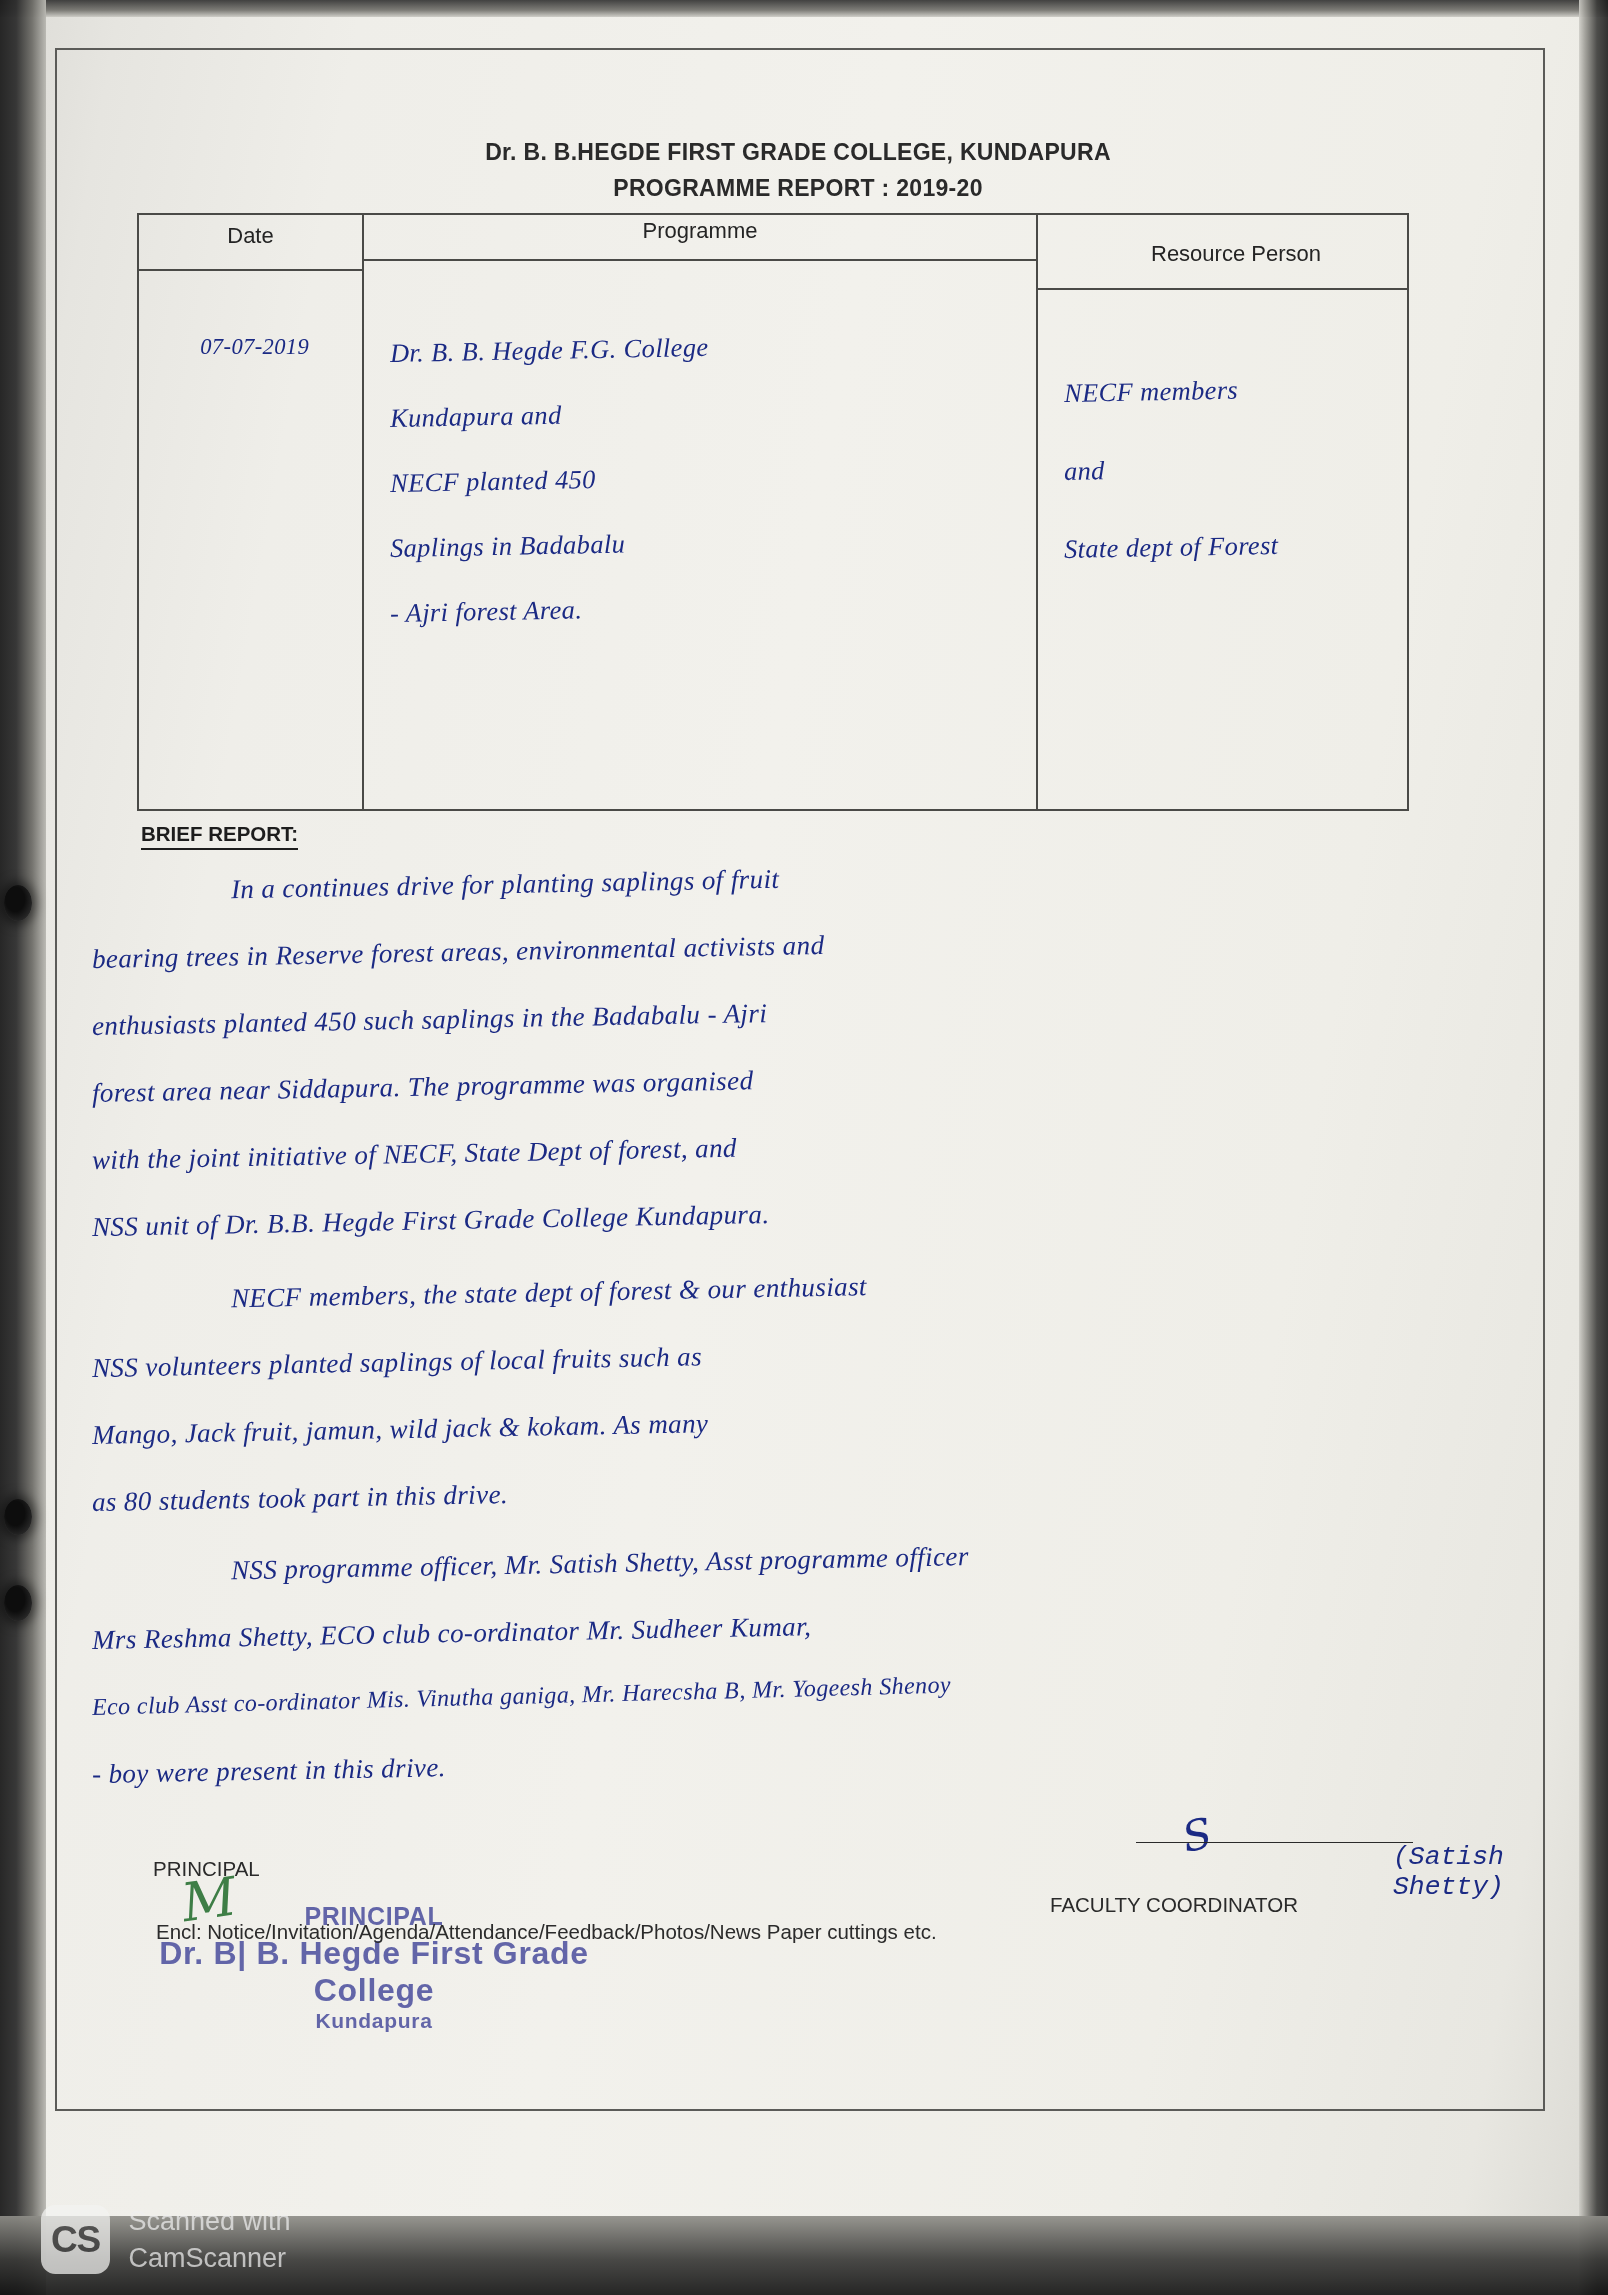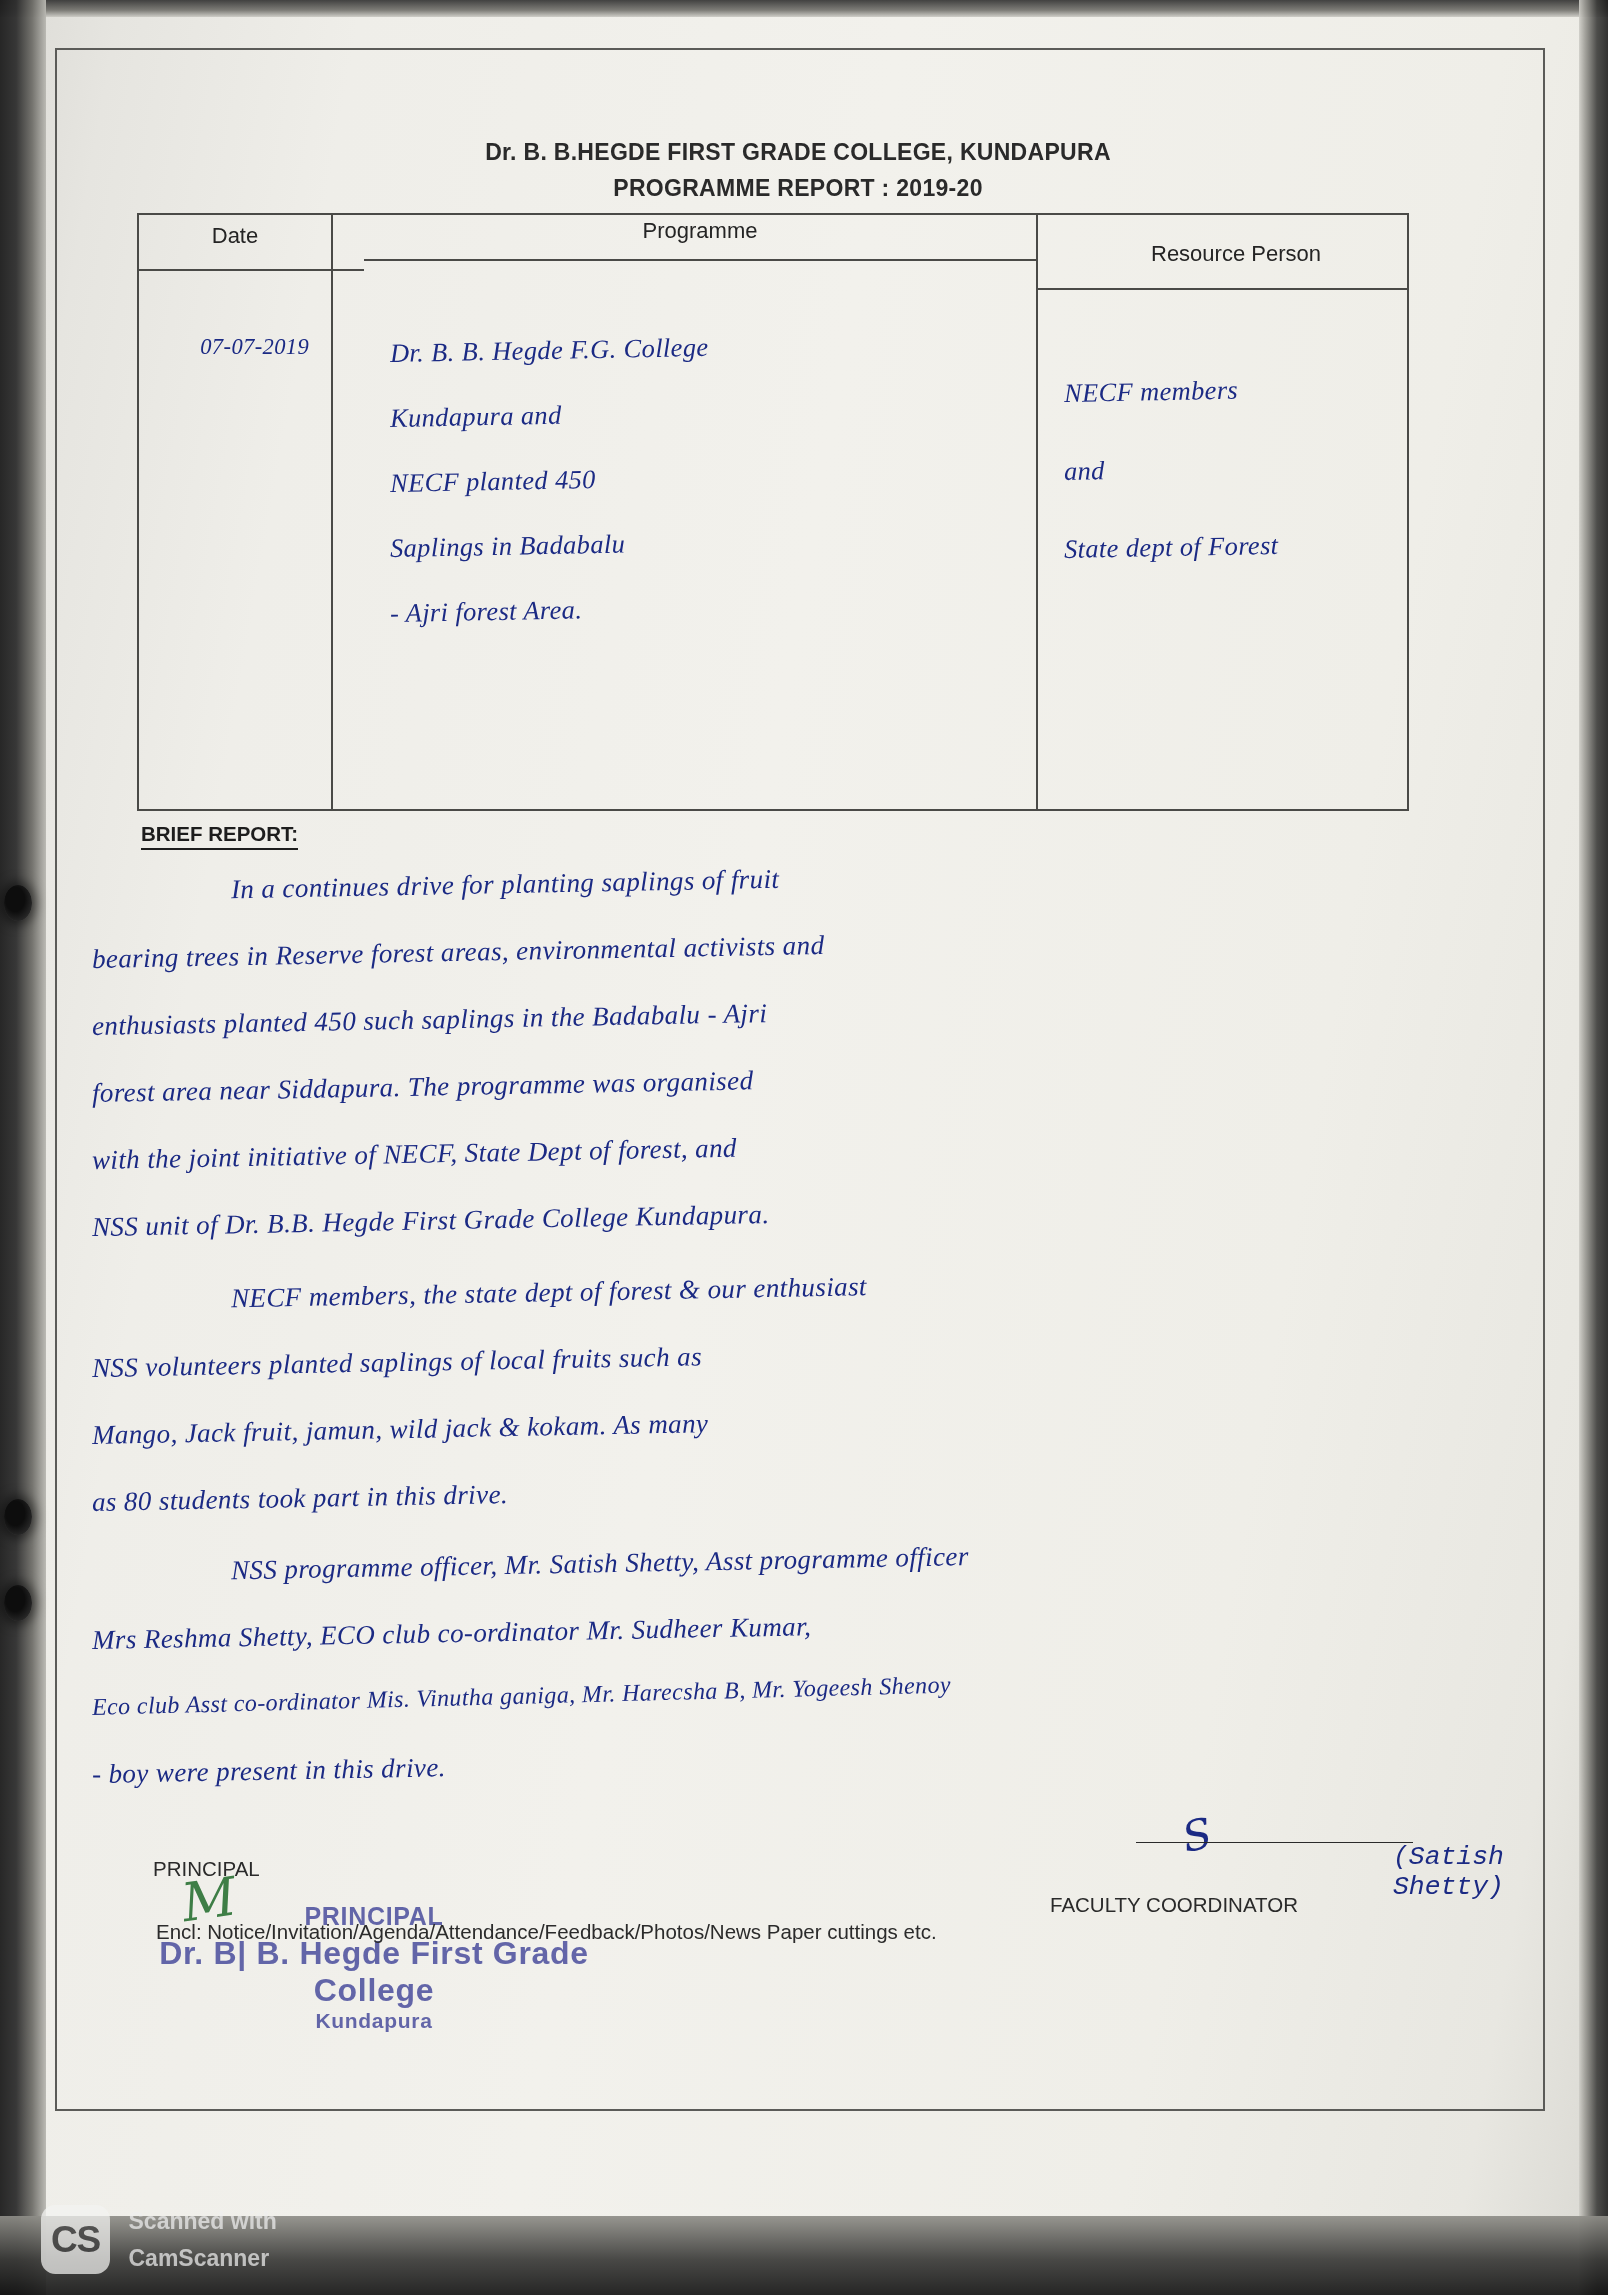--- a/index.html
+++ b/index.html
@@ -95,21 +95,21 @@
   
   #table {
     position: absolute;
     left: 137px; top: 213px;
     width: 1268px;
     height: 594px;
     border: 2px solid #4a4a47;
   }
   #table .col-date {
     position: absolute; left: 0; top: 0;
-    width: 194px; height: 100%;
+    width: 225px; height: 100%;
     border-right: 2px solid #4a4a47;
     box-sizing: border-box;
   }
   #table .col-prog {
     position: absolute; left: 225px; top: 0;
     width: 674px; height: 100%;
     border-right: 2px solid #4a4a47;
     box-sizing: border-box;
   }
   #table .col-res {
@@ -291,21 +291,21 @@
     display: flex;
     align-items: center;
     justify-content: center;
     letter-spacing: -1.3px;
   }
   #wm-text {
     margin-left: 18.5px;
     color: #efefef;
     line-height: 37px;
   }
-  #wm-text div { font-size: 23px; font-weight: bold; }
+  #wm-text div { font-size: 27px; }
 </style>
 </head>
 <body>
 
 <div id="page">
 
   <div id="top-edge"></div>
   <div id="left-edge"></div>
   <div id="right-edge"></div>
   <div id="bottom-edge"></div>

